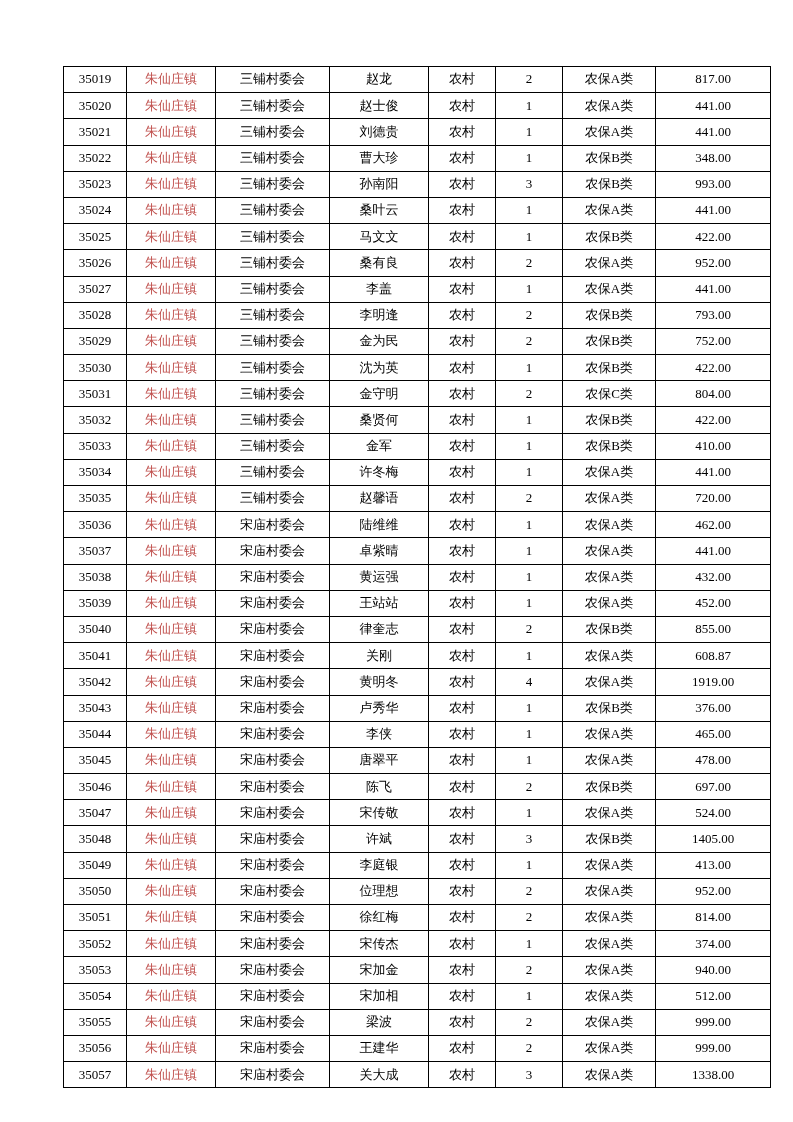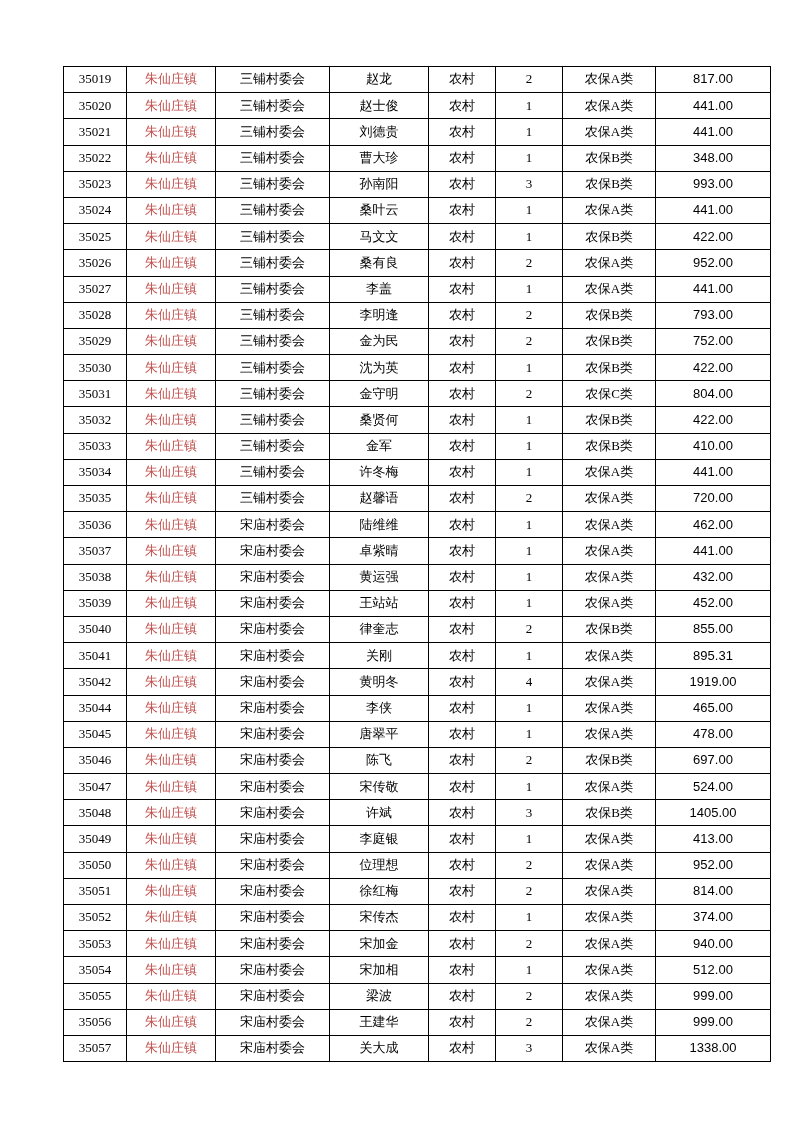--- a/index.html
+++ b/index.html
@@ -36,21 +36,21 @@
     white-space: nowrap;
     overflow: hidden;
   }
   td.c-id       { width: 58px;  font-family: "Liberation Serif", serif; }
   td.c-town     { width: 84px;  color: #c0504d; }
   td.c-village  { width: 109px; margin-top: 10px; }
   td.c-name     { width: 94px;  }
   td.c-type     { width: 62px;  }
   td.c-count    { width: 62px;  font-family: "Liberation Serif", serif; }
   td.c-cat      { width: 88px;  }
-  td.c-amount   { width: 110px; font-family: Liberation Sans, sans-serif; }
+  td.c-amount   { width: 110px; font-family: Liberation Serif, serif; }
 </style>
 </head>
 <body>
 
 <div class="page">
   <table class="data-table">
     <tbody>
         <tr>
           <td class="c-id">35019</td>
           <td class="c-town">朱仙庄镇</td>
@@ -272,31 +272,41 @@
           <td class="c-amount">855.00</td>
         </tr>
         <tr>
           <td class="c-id">35041</td>
           <td class="c-town">朱仙庄镇</td>
           <td class="c-village">宋庙村委会</td>
           <td class="c-name">关刚</td>
           <td class="c-type">农村</td>
           <td class="c-count">1</td>
           <td class="c-cat">农保A类</td>
-          <td class="c-amount">895.31</td>
+          <td class="c-amount">608.87</td>
         </tr>
         <tr>
           <td class="c-id">35042</td>
           <td class="c-town">朱仙庄镇</td>
           <td class="c-village">宋庙村委会</td>
           <td class="c-name">黄明冬</td>
           <td class="c-type">农村</td>
           <td class="c-count">4</td>
           <td class="c-cat">农保A类</td>
           <td class="c-amount">1919.00</td>
+        </tr>
+        <tr>
+          <td class="c-id">35043</td>
+          <td class="c-town">朱仙庄镇</td>
+          <td class="c-village">宋庙村委会</td>
+          <td class="c-name">卢秀华</td>
+          <td class="c-type">农村</td>
+          <td class="c-count">1</td>
+          <td class="c-cat">农保B类</td>
+          <td class="c-amount">376.00</td>
         </tr>
         <tr>
           <td class="c-id">35044</td>
           <td class="c-town">朱仙庄镇</td>
           <td class="c-village">宋庙村委会</td>
           <td class="c-name">李侠</td>
           <td class="c-type">农村</td>
           <td class="c-count">1</td>
           <td class="c-cat">农保A类</td>
           <td class="c-amount">465.00</td>

